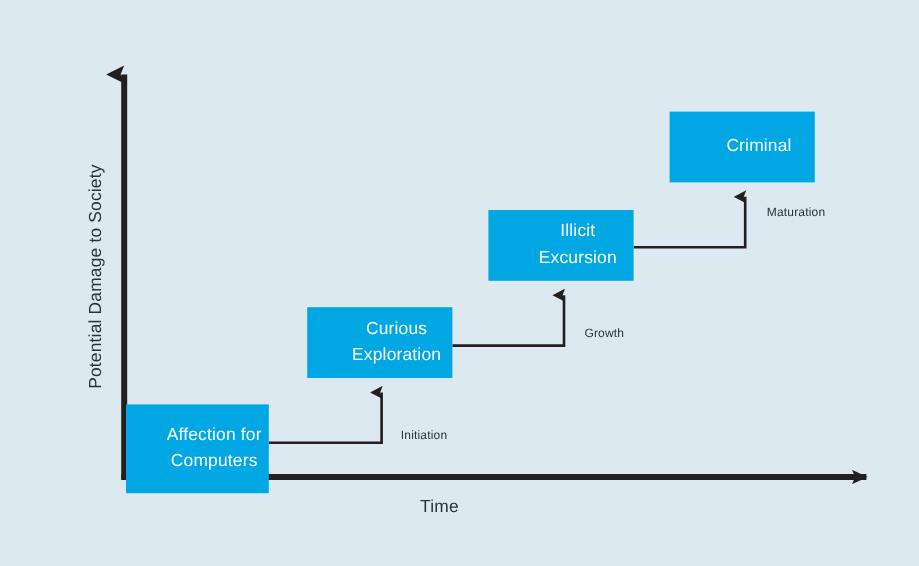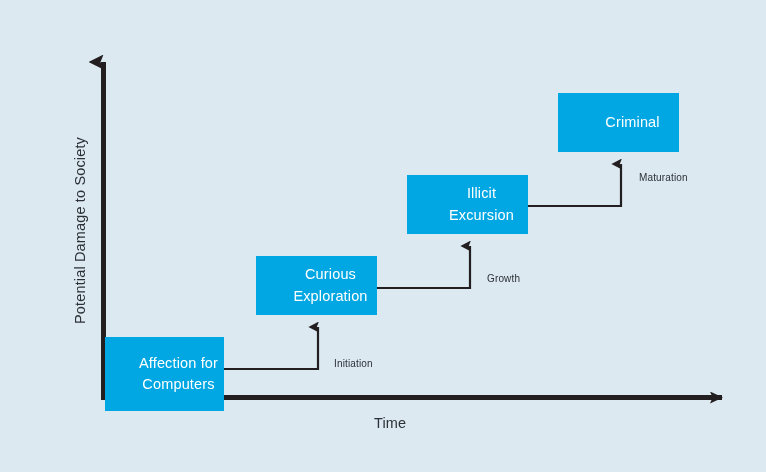--- a/index.html
+++ b/index.html
@@ -109,16 +109,16 @@
   </div>
 
   <div class="stage-box" style="left:558px; top:93px; width:121px; height:59px;">
     <span>Criminal</span>
   </div>
 
   <div class="edge-label" style="left:334px; top:358px;">Initiation</div>
   <div class="edge-label" style="left:487px; top:258px;margin-top:15px;">Growth</div>
   <div class="edge-label" style="left:639px; top:172px;">Maturation</div>
 
-  <div class="axis-label" id="x-axis-label" style="left:374px; top:415px;">Time</div>
+  <div class="axis-label" id="x-axis-label" style="left:350px; top:415px;">Time</div>
   <div class="axis-label" id="y-axis-label" style="left:72px; top:324px;">Potential Damage to Society</div>
 
 </div>
 
 </body></html>

